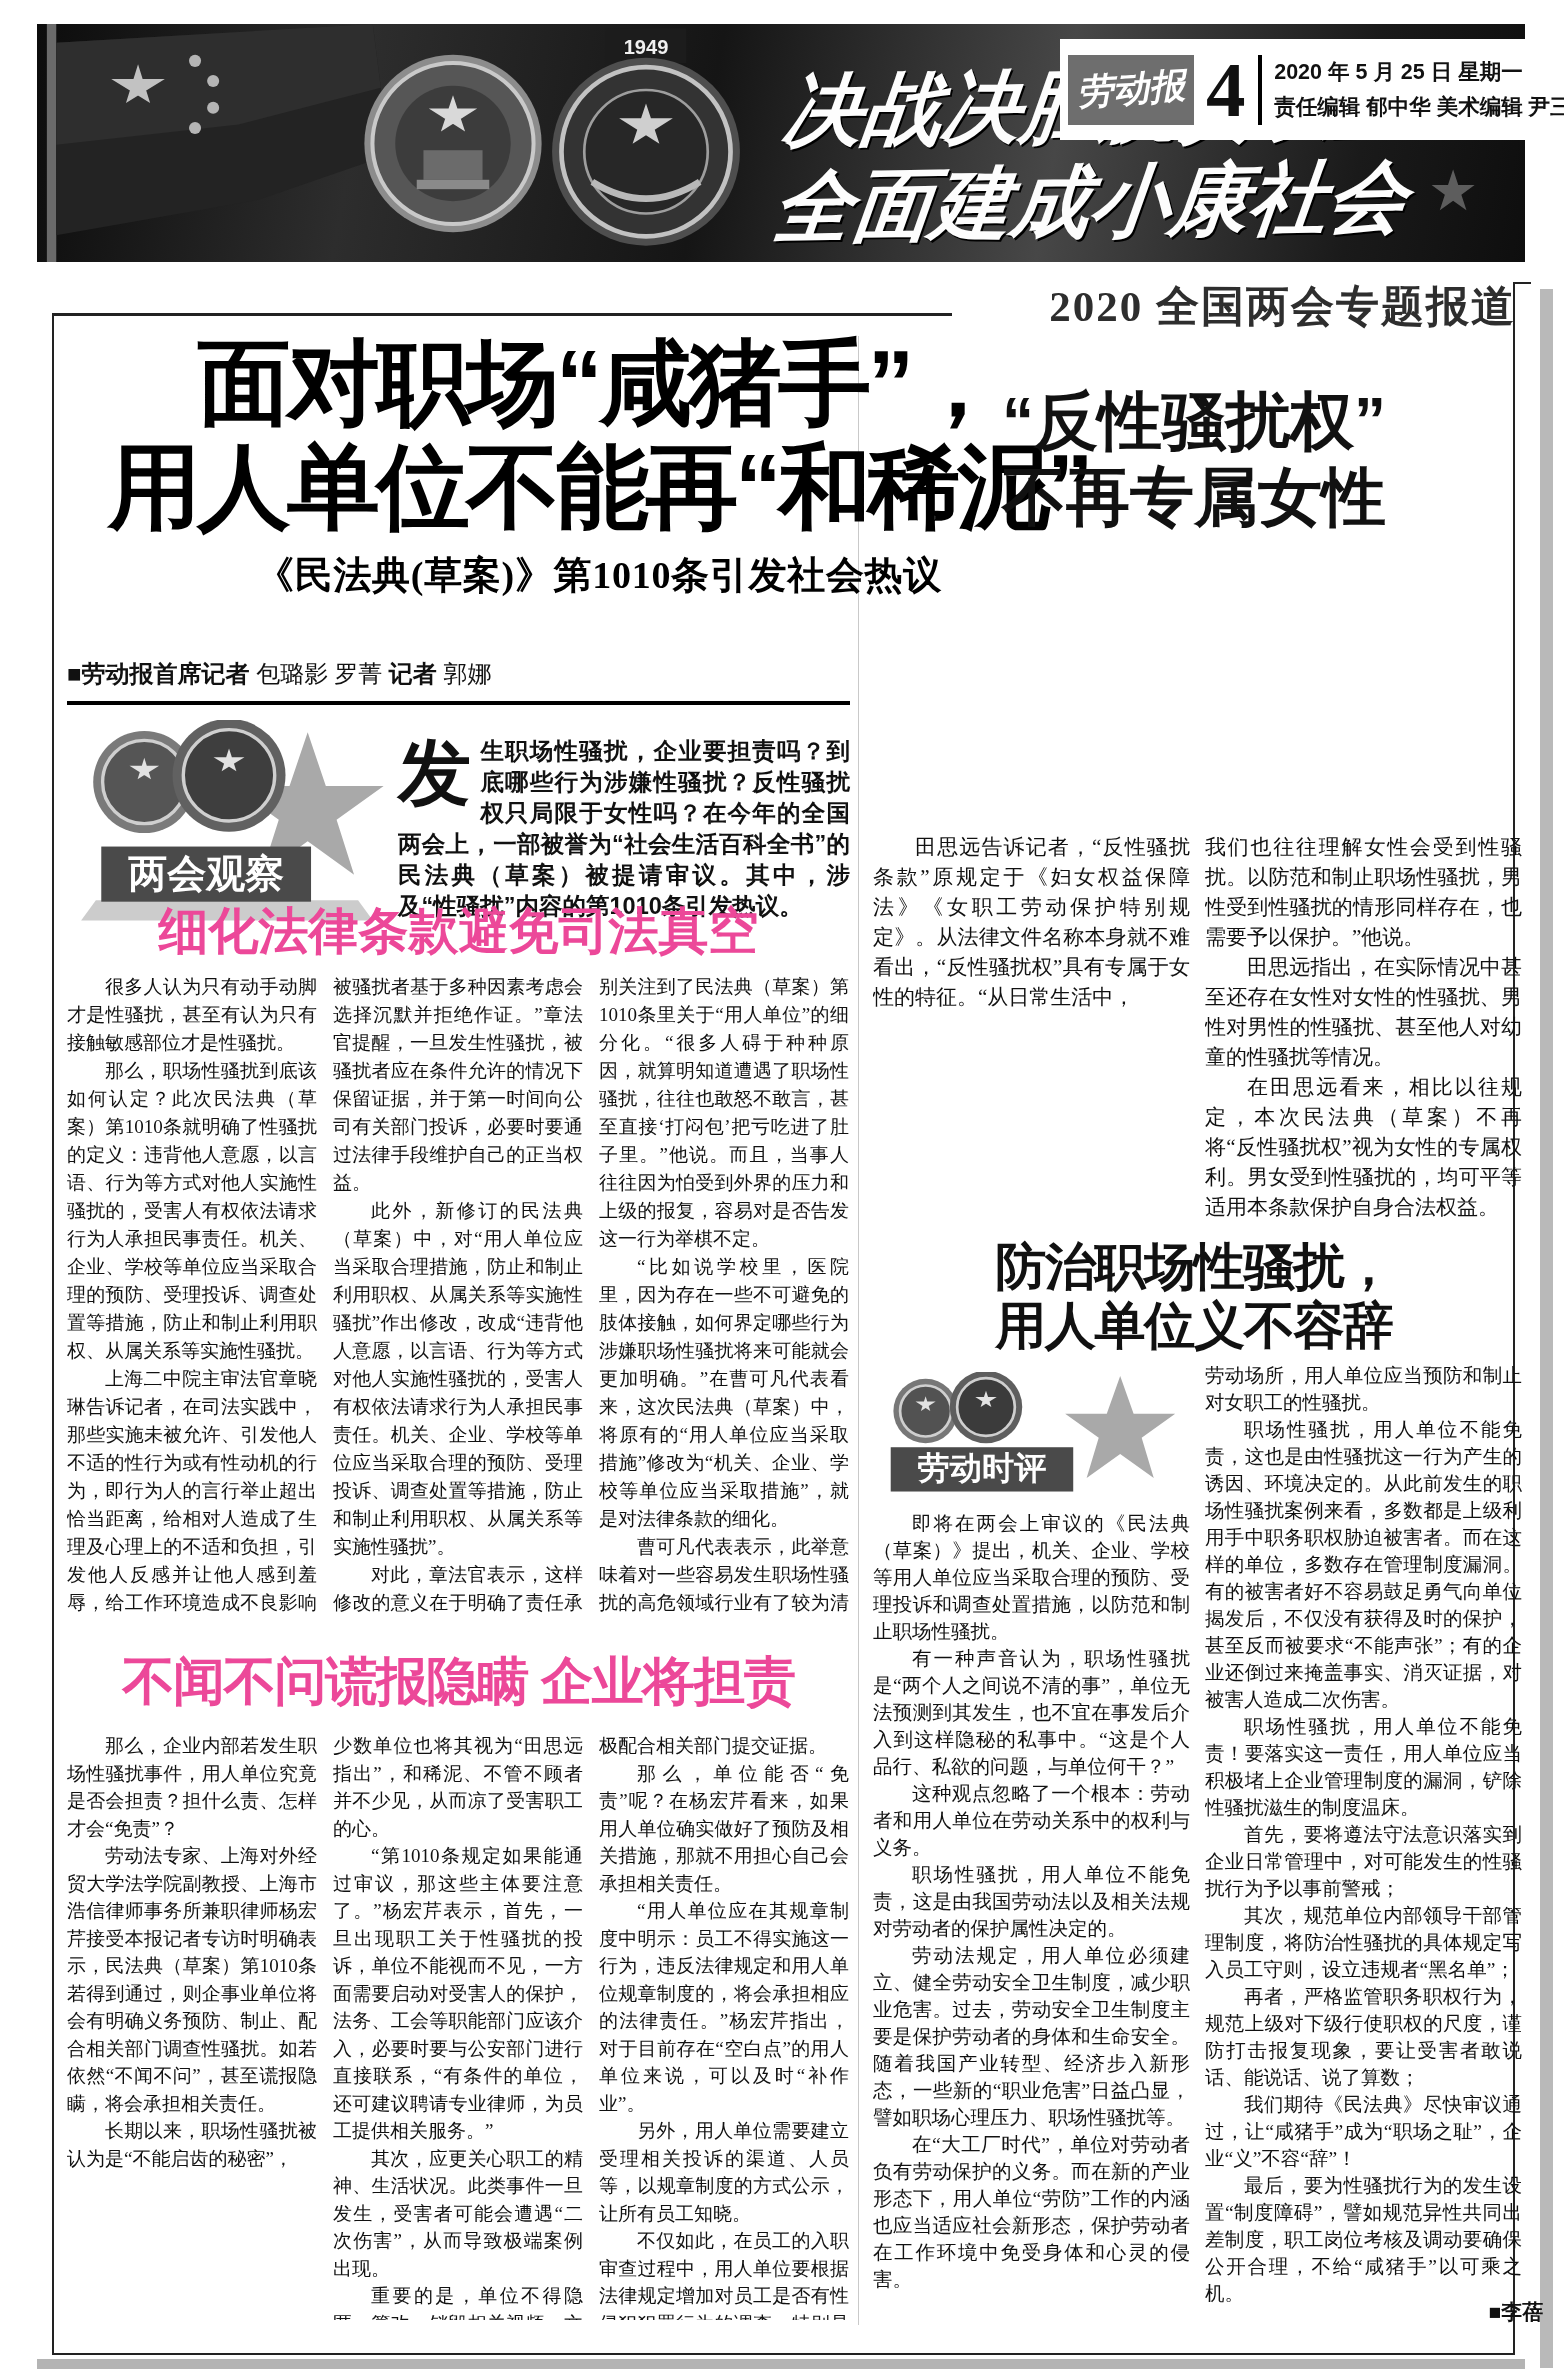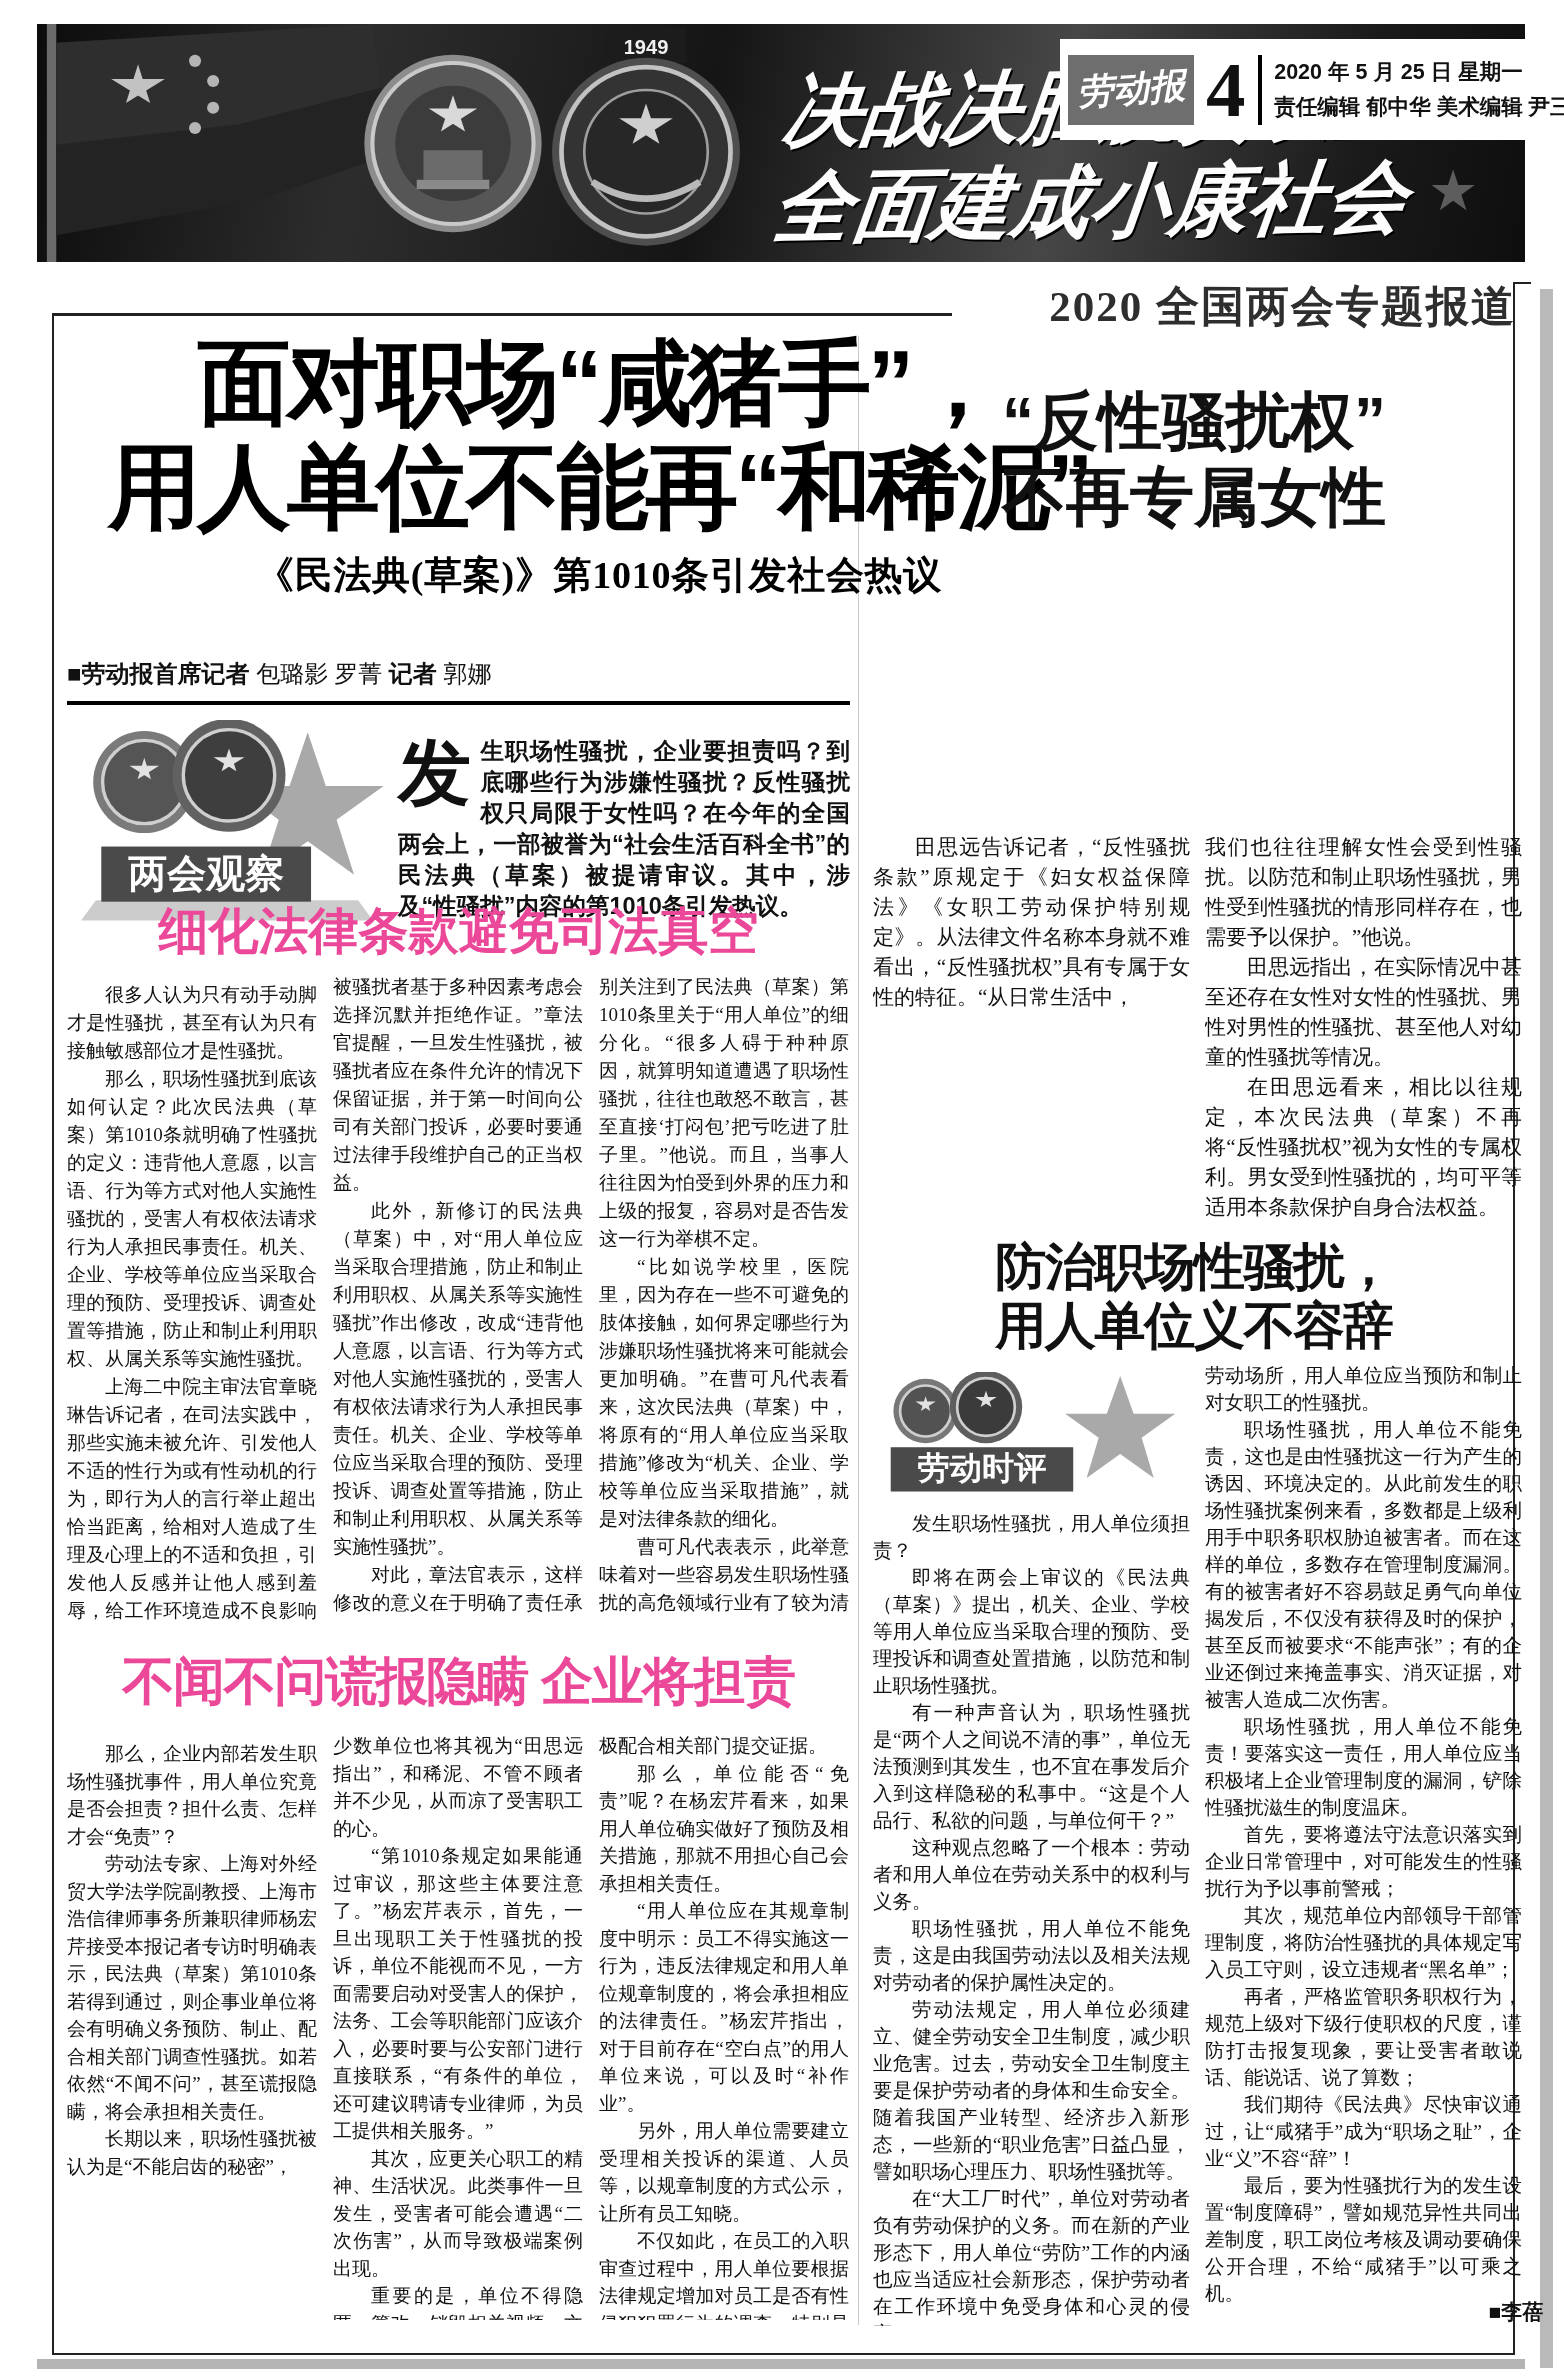--- a/index.html
+++ b/index.html
@@ -61,21 +61,21 @@
   
   .art-head{width:783px;left:67px;text-align:center;font-family:"Liberation Sans",sans-serif;
     font-weight:900;color:#ec4899;white-space:nowrap;}
   .a1-head{top:898px;font-size:50px;}
   .a2-head{top:1647px;font-size:52px;letter-spacing:-1.3px;}
   .col{overflow:hidden;text-align:justify;}
   .col p{margin:0;text-indent:2em;}
   .col p.cont{text-indent:0;}
   .a1col{top:973px;height:642px;width:250px;font-size:19px;line-height:28px;}
   .a2col{top:1732px;height:588px;width:250px;font-size:19px;line-height:27.5px;}
-  .c1{left:67px;margin-top:8px;} .c2{left:333px;} .c3{left:599px;}
+  .c1{left:67px;} .c2{left:333px;} .c3{left:599px;}
 
   
   .r-head{left:873px;width:642px;text-align:center;font-family:"Liberation Sans",sans-serif;
     font-weight:900;white-space:nowrap;}
   .r1-head{top:384px;font-size:64px;line-height:1.18;}
   .r2-head{top:1237px;font-size:51px;line-height:1.16;letter-spacing:-1.3px;}
   .rcol{font-size:21px;line-height:30px;}
   .r1colA{left:873px;top:832px;width:317px;height:388px;}
   .r1colB{left:1205px;top:832px;width:317px;height:388px;}
   .r2colA{left:873px;top:1510px;width:317px;height:816px;font-size:19.5px;line-height:27px;}
@@ -234,21 +234,20 @@
   <circle cx="62" cy="58" r="48" fill="#777"></circle>
   <circle cx="62" cy="58" r="38" fill="#525252" stroke="#cfcfcf" stroke-width="4"></circle>
   <polygon points="62,36 69,58 47,44 77,44 55,58" fill="#e2e2e2"></polygon>
   <circle cx="152" cy="52" r="54" fill="#5e5e5e"></circle>
   <circle cx="152" cy="52" r="43" fill="#3b3b3b" stroke="#cfcfcf" stroke-width="4"></circle>
   <polygon points="152,28 160,52 136,37 168,37 144,52" fill="#e2e2e2"></polygon>
   <rect x="10" y="112" width="272" height="66" fill="#4a4a4a"></rect>
   <text x="146" y="160" text-anchor="middle" font-size="48" class="badge-label" id="badge2-label">劳动时评</text>
 </svg>
 <div class="abs col rcol r2colA">
-    <p>发生职场性骚扰，用人单位须担责？</p>
     <p>即将在两会上审议的《民法典（草案）》提出，机关、企业、学校等用人单位应当采取合理的预防、受理投诉和调查处置措施，以防范和制止职场性骚扰。</p>
     <p>有一种声音认为，职场性骚扰是“两个人之间说不清的事”，单位无法预测到其发生，也不宜在事发后介入到这样隐秘的私事中。“这是个人品行、私欲的问题，与单位何干？”</p>
     <p>这种观点忽略了一个根本：劳动者和用人单位在劳动关系中的权利与义务。</p>
     <p>职场性骚扰，用人单位不能免责，这是由我国劳动法以及相关法规对劳动者的保护属性决定的。</p>
     <p>劳动法规定，用人单位必须建立、健全劳动安全卫生制度，减少职业危害。过去，劳动安全卫生制度主要是保护劳动者的身体和生命安全。随着我国产业转型、经济步入新形态，一些新的“职业危害”日益凸显，譬如职场心理压力、职场性骚扰等。</p>
     <p>在“大工厂时代”，单位对劳动者负有劳动保护的义务。而在新的产业形态下，用人单位“劳防”工作的内涵也应当适应社会新形态，保护劳动者在工作环境中免受身体和心灵的侵害。</p>
   </div>
 <div class="abs col rcol r2colB">
     <p class="cont">劳动场所，用人单位应当预防和制止对女职工的性骚扰。</p>
     <p>职场性骚扰，用人单位不能免责，这也是由性骚扰这一行为产生的诱因、环境决定的。从此前发生的职场性骚扰案例来看，多数都是上级利用手中职务职权胁迫被害者。而在这样的单位，多数存在管理制度漏洞。有的被害者好不容易鼓足勇气向单位揭发后，不仅没有获得及时的保护，甚至反而被要求“不能声张”；有的企业还倒过来掩盖事实、消灭证据，对被害人造成二次伤害。</p>

